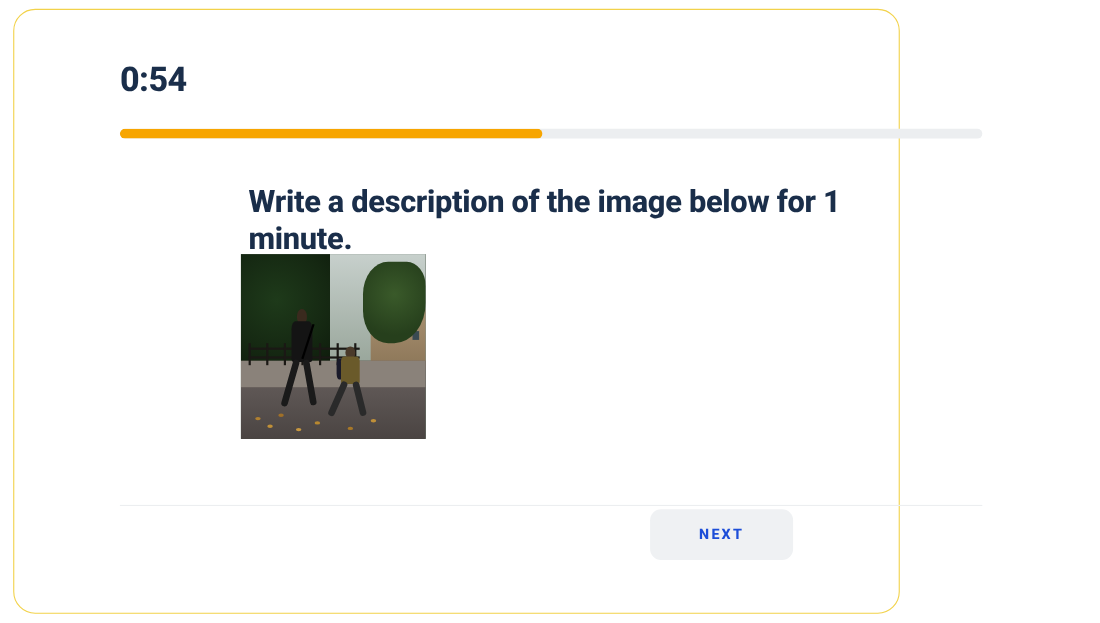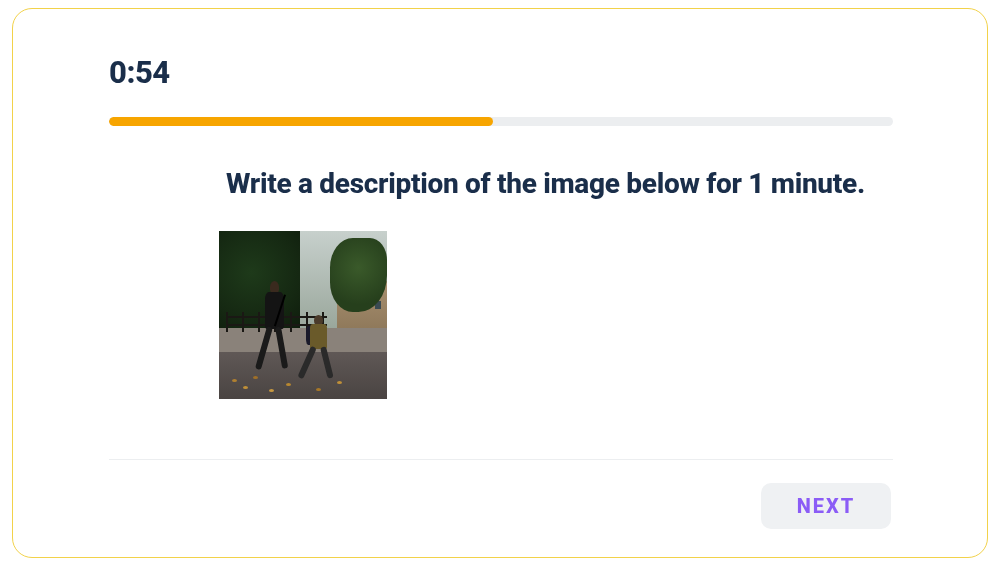--- a/index.html
+++ b/index.html
@@ -7,21 +7,21 @@
       font-family: -apple-system, BlinkMacSystemFont, "Segoe UI", Roboto, Helvetica, Arial, sans-serif;
       background: #fff;
       width: 1000px;
       height: 566px;
       overflow: hidden;
     }
     .card {
       position: absolute;
       left: 12px;
       top: 8px;
-      width: 976px;
+      width: 806px;
       height: 550px;
       border: 1px solid #f2d24a;
       border-radius: 20px;
       background: #fff;
     }
     .timer {
       position: absolute;
       left: 96px;
       top: 45px;
       font-size: 31px;
@@ -110,30 +110,30 @@
       position: absolute;
       left: 96px;
       bottom: 97px;
       width: 784px;
       height: 1px;
       background: #eceef0;
     }
     .next-btn {
       position: absolute;
       right: 96px;
-      bottom: 28px;
+      bottom: 48px;
       width: 130px;
       height: 46px;
       background: #eff1f3;
       border: none;
       border-radius: 10px;
-      font-size: 20px;
+      font-size: 13px;
       font-weight: 800;
       letter-spacing: 2px;
-      color: #8b5cf6;
+      color: #1d4ed8;
       cursor: pointer;
       font-family: inherit;
     }
   </style>
 </head>
 <body>
 
 <div class="card">
 
   <div class="timer">0:54</div>

